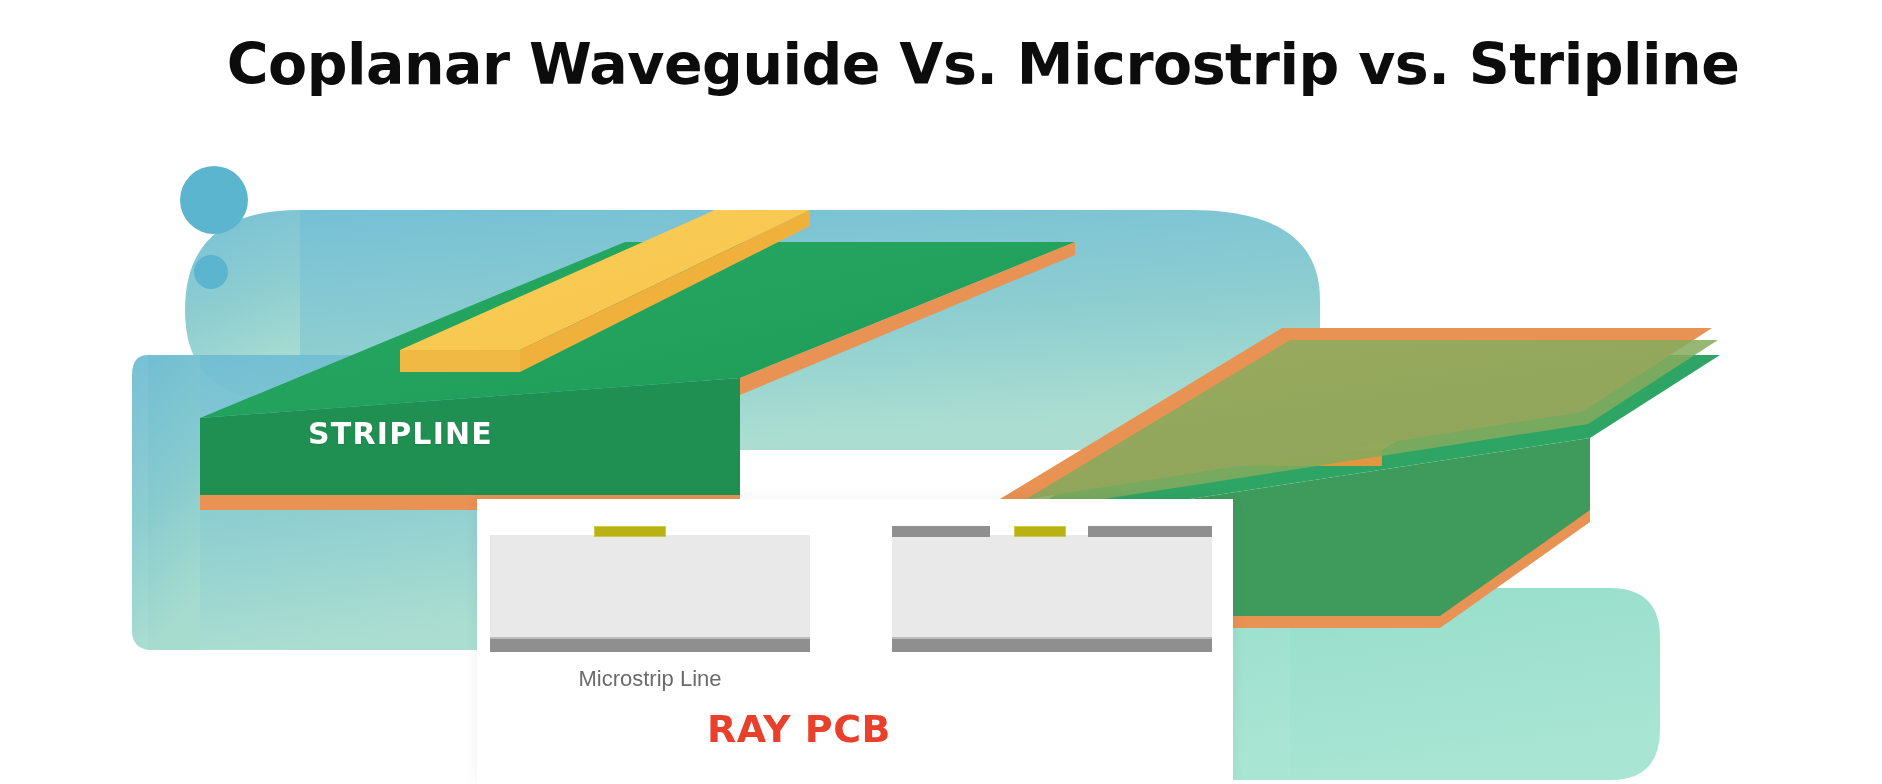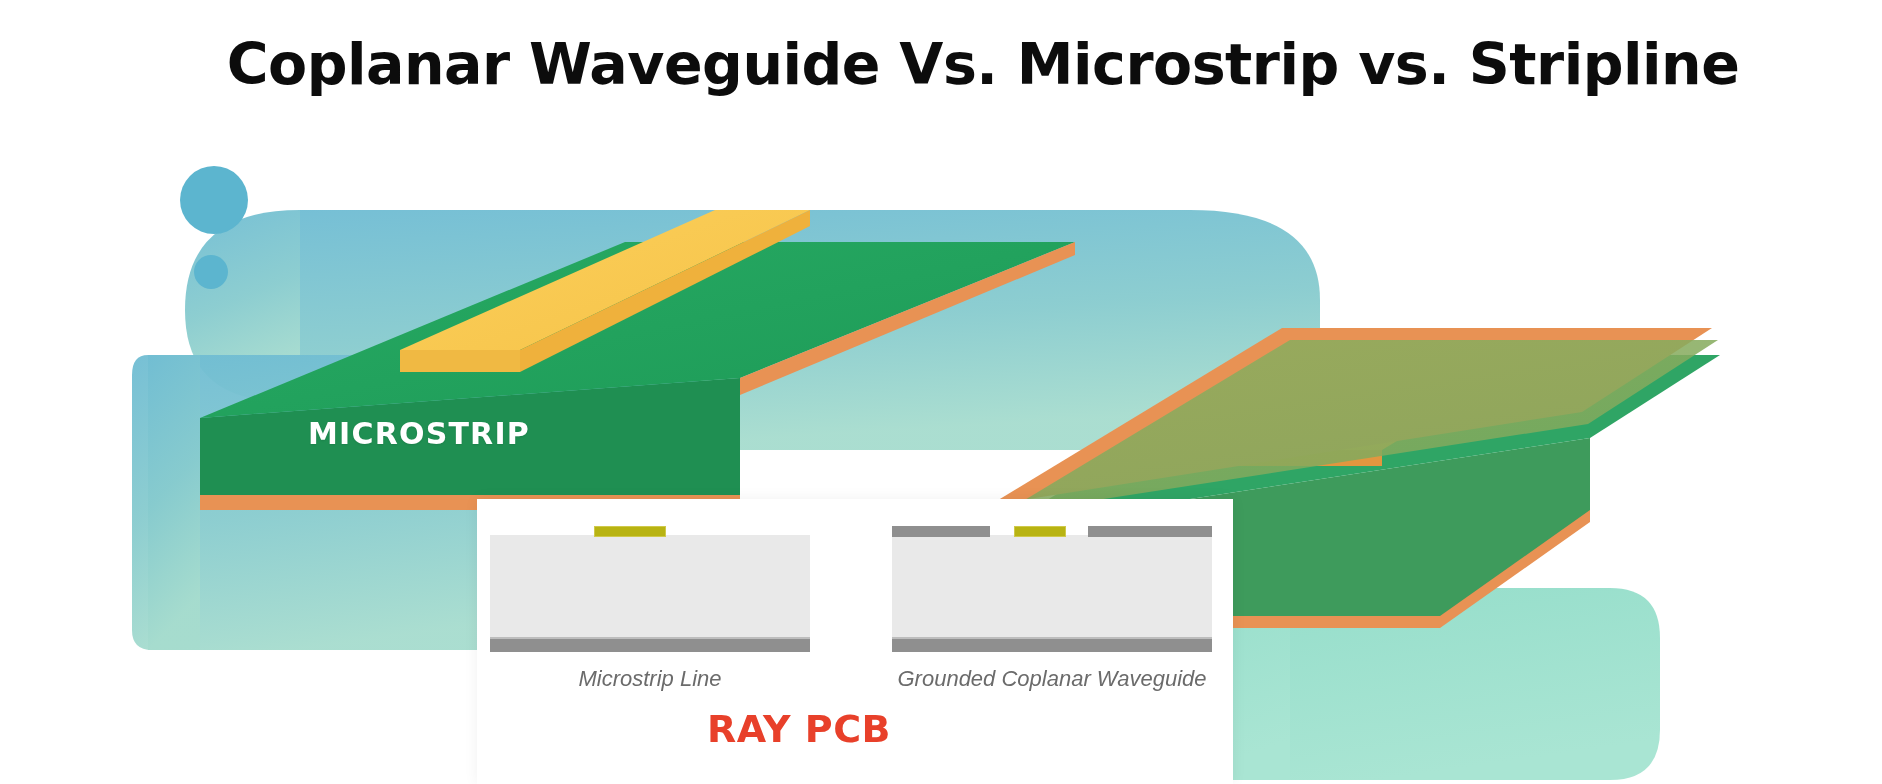--- a/index.html
+++ b/index.html
@@ -70,21 +70,20 @@
     height: 285px;
     background: #ffffff;
     box-shadow: 0 0 14px rgba(0,0,0,0.06);
   }
   .xsec-row {
     position: absolute;
     left: 0;
     top: 0;
     width: 756px;
     height: 285px;
-    font-style: italic;
   }
   .xsec {
     position: absolute;
     top: 17px;
   }
   #xsec-microstrip { left: 13px;  width: 320px; }
   #xsec-gcpw       { left: 415px; width: 320px; }
 
   .xsec-figure {
     position: relative;
@@ -255,21 +254,21 @@
         <path d="M 1222 300 L 1222 316 L 1382 316 L 1382 300 Z" fill="#E2963F"></path>
 
         <path d="M 990 355 L 1282 178 L 1712 178 L 1582 262 Z" fill="#E89254"></path>
 
         <path d="M 1000 365 L 1290 190 L 1718 190 L 1588 274 Z" fill="url(#dielectric)"></path>
 
         <path d="M 1000 365 L 1000 390 L 1000 378 Z" fill="#E89254"></path>
       </g>
     </svg>
 
-    <div class="band-label" id="label-microstrip">MICROSTRIP</div>
+    <div class="band-label" id="label-microstrip">STRIPLINE</div>
 
   </div>
 
   <div class="inset">
     <div class="xsec-row">
 
       <div class="xsec" id="xsec-microstrip">
         <div class="xsec-figure">
           <div class="substrate"></div>
           <div class="trace" id="trace-ms"></div>
@@ -279,21 +278,20 @@
       </div>
 
       <div class="xsec" id="xsec-gcpw">
         <div class="xsec-figure">
           <div class="substrate"></div>
           <div class="ground-side" id="gnd-left"></div>
           <div class="trace" id="trace-gcpw"></div>
           <div class="ground-side" id="gnd-right"></div>
           <div class="ground-bottom"></div>
         </div>
-        <div class="xsec-caption">Grounded Coplanar Waveguide</div>
       </div>
 
     </div>
   </div>
 
   <div id="raypcb">RAY PCB</div>
 
 </div>
 
 </body></html>

